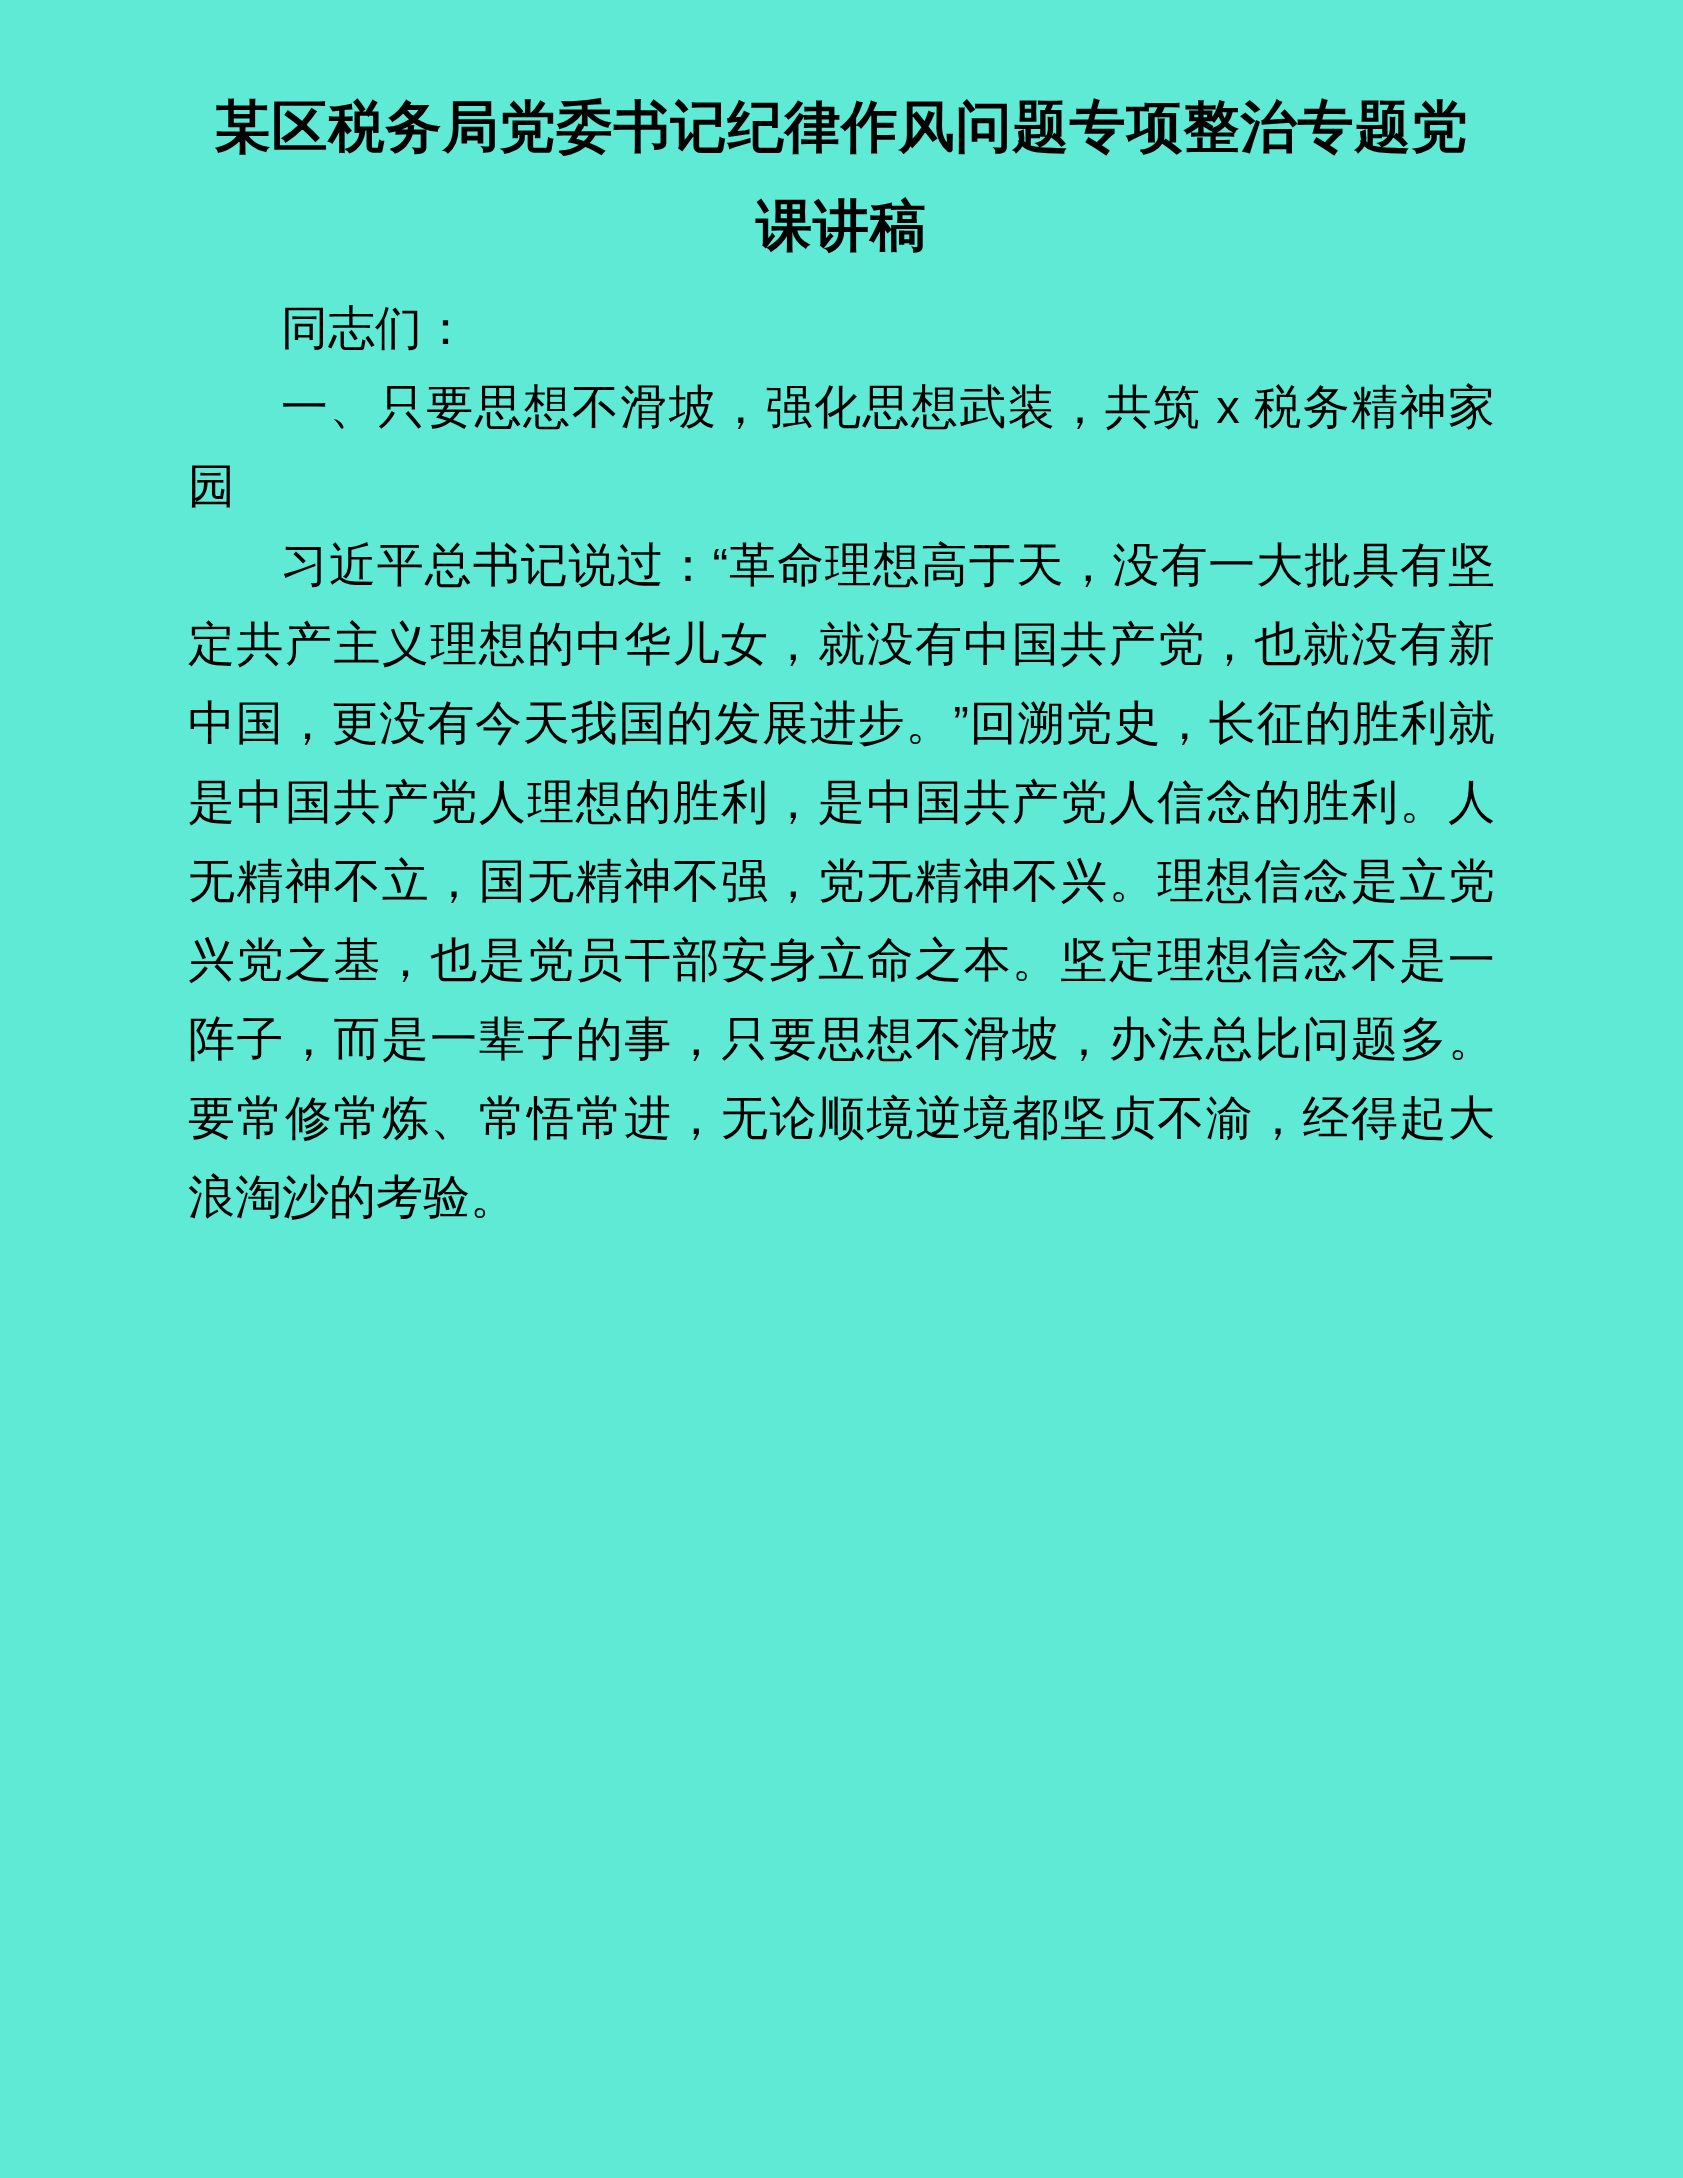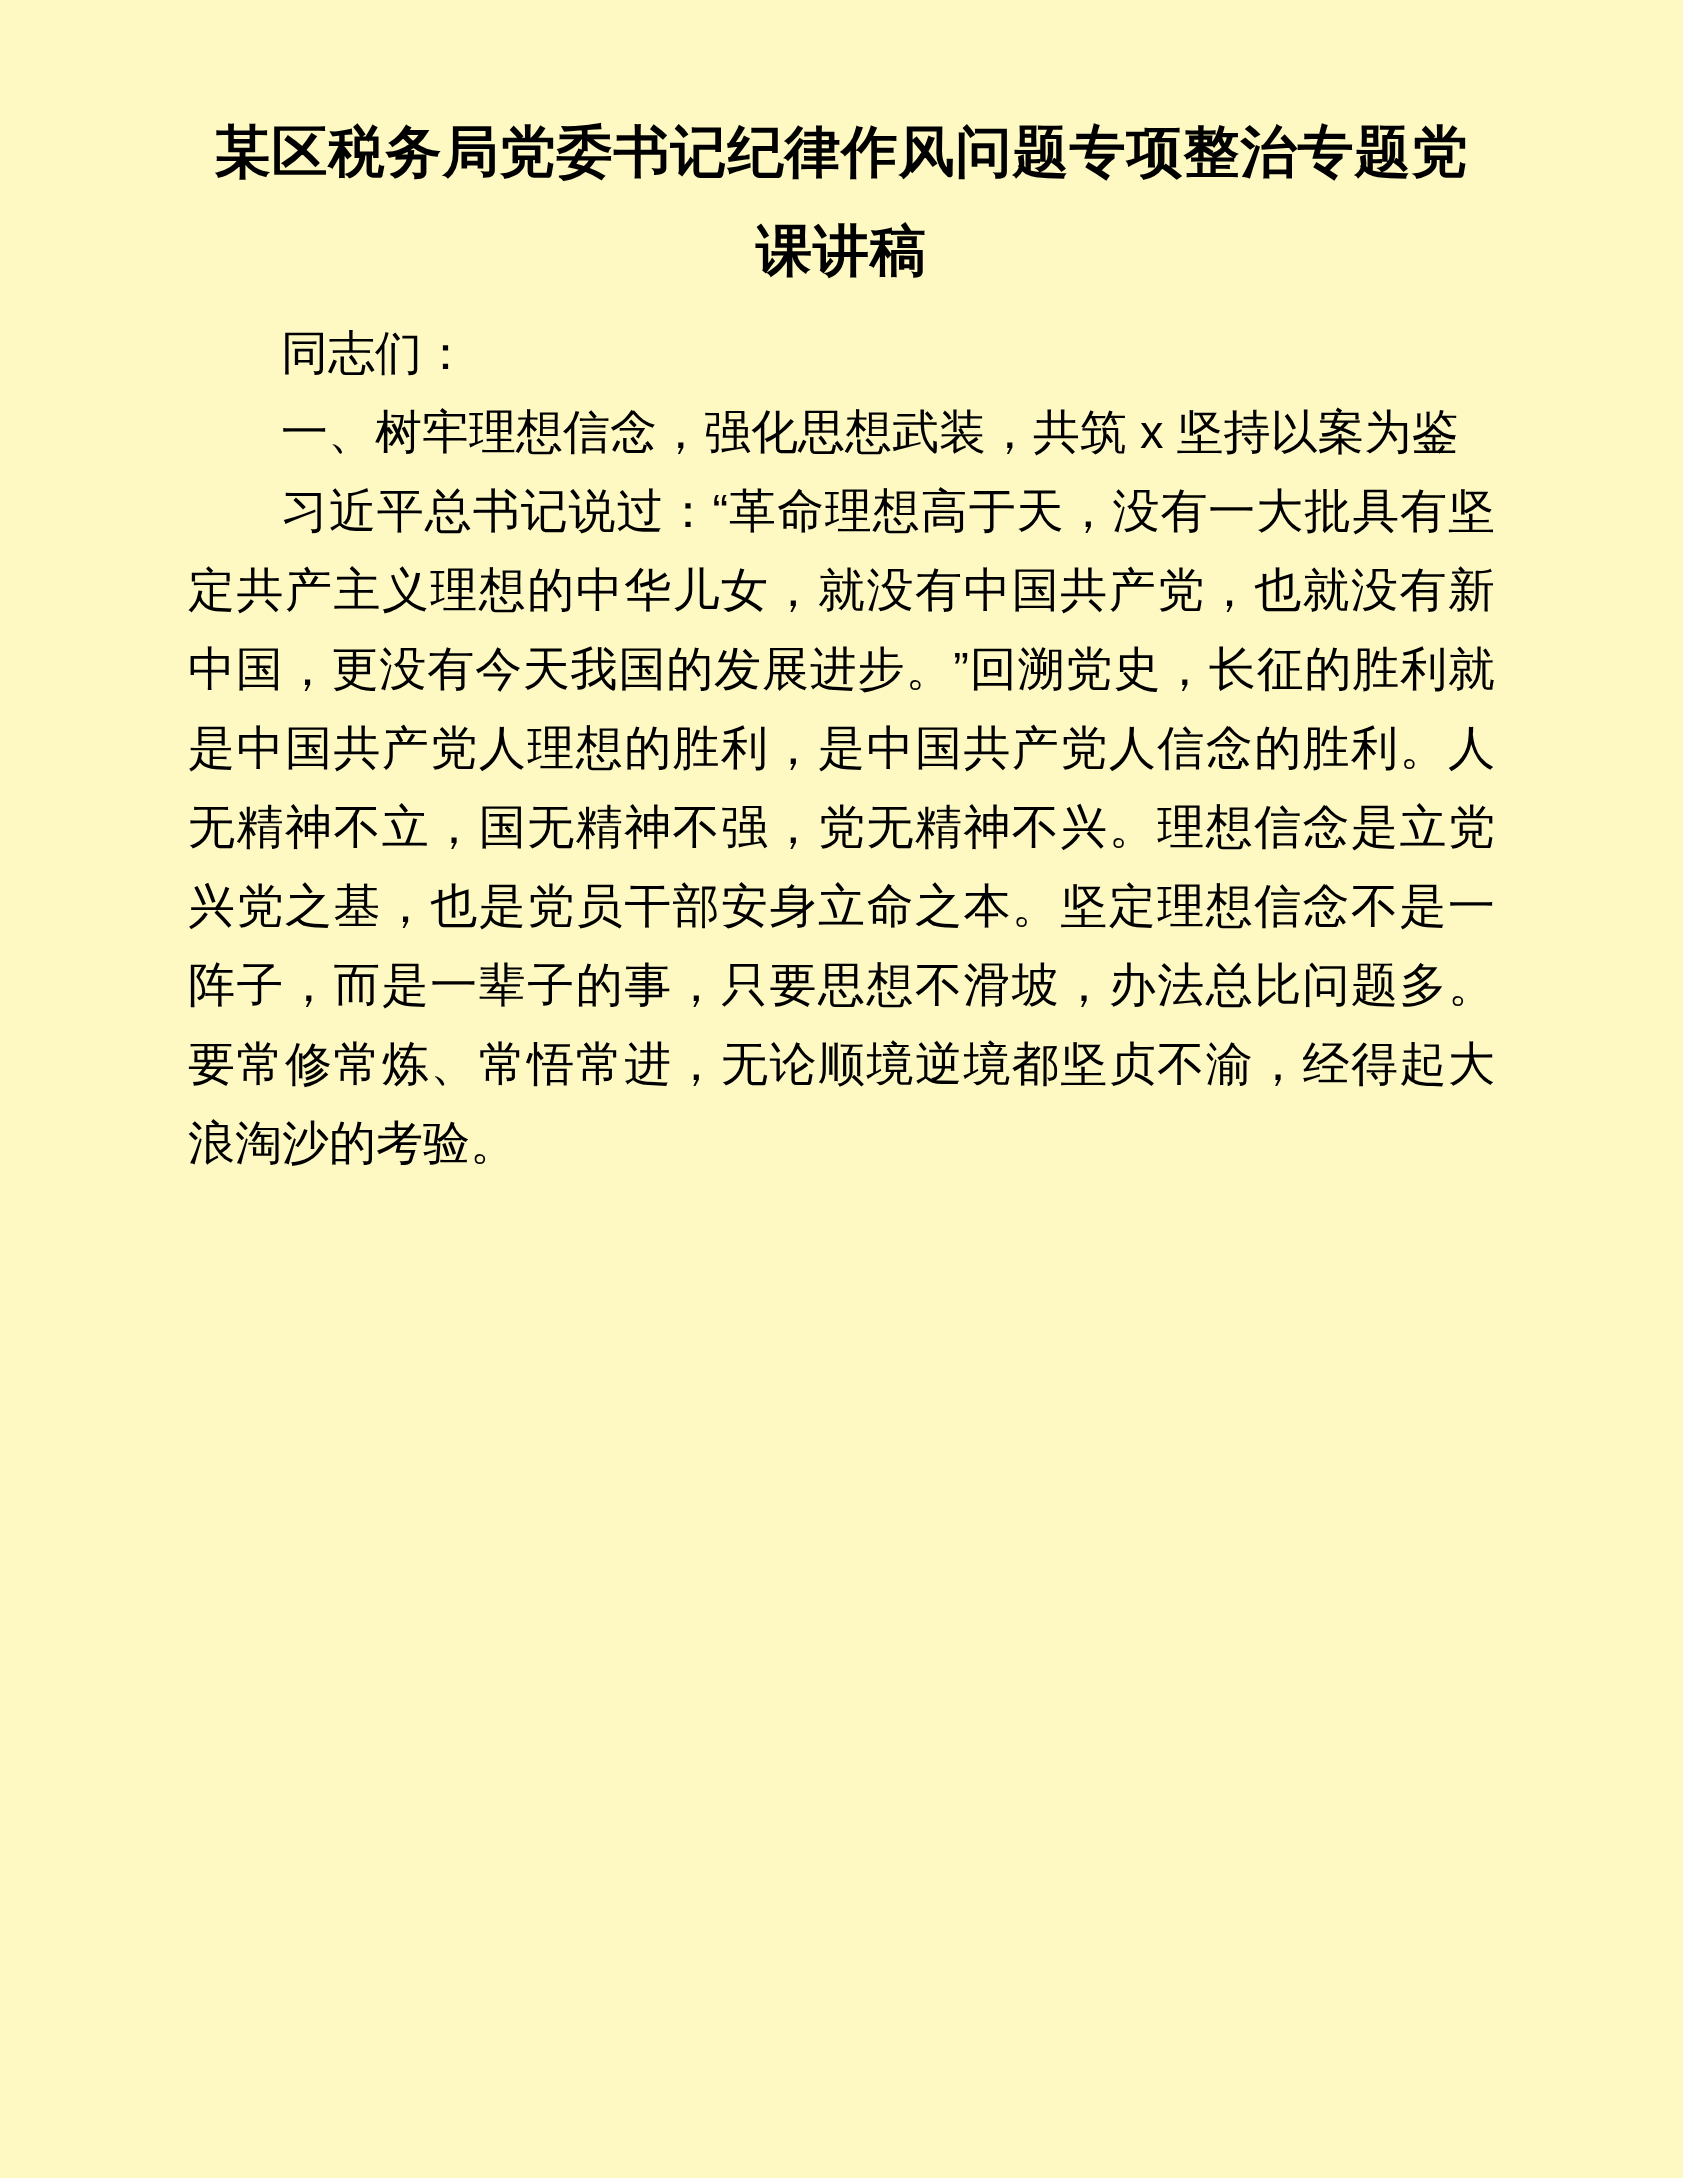--- a/index.html
+++ b/index.html
@@ -10,23 +10,23 @@
     width: 1683px;
     height: 2178px;
     background: #ffffff;
     color: #000000;
     font-family: "Liberation Sans", "DejaVu Sans", sans-serif;
   }
   .page {
     box-sizing: border-box;
     width: 1683px;
     height: 2178px;
-    padding: 102px 188px 0 188px;
+    padding: 77px 188px 0 188px;
     overflow: hidden;
-    background: #fef9c3;
+    background: #5eead4;
   }
   .title {
     margin: 0;
     font-size: 56px;
     font-weight: 700;
     line-height: 99px;
     text-align: center;
     letter-spacing: 1px;
   }
   .para {
@@ -43,17 +43,17 @@
 </style>
 </head>
 <body>
 
 <div class="page">
   <h1 class="title">某区税务局党委书记纪律作风问题专项整治专题党课讲稿</h1>
 
   <p class="para salutation">同志们：</p>
 
 
-  <p class="para">一、树牢理想信念，强化思想武装，共筑 x 坚持以案为鉴</p>
+  <p class="para">一、只要思想不滑坡，强化思想武装，共筑 x 税务精神家园</p>
 
   <p class="para">习近平总书记说过：“革命理想高于天，没有一大批具有坚定共产主义理想的中华儿女，就没有中国共产党，也就没有新中国，更没有今天我国的发展进步。”回溯党史，长征的胜利就是中国共产党人理想的胜利，是中国共产党人信念的胜利。人无精神不立，国无精神不强，党无精神不兴。理想信念是立党兴党之基，也是党员干部安身立命之本。坚定理想信念不是一阵子，而是一辈子的事，只要思想不滑坡，办法总比问题多。要常修常炼、常悟常进，无论顺境逆境都坚贞不渝，经得起大浪淘沙的考验。</p>
 </div>
 
 
 </body></html>

